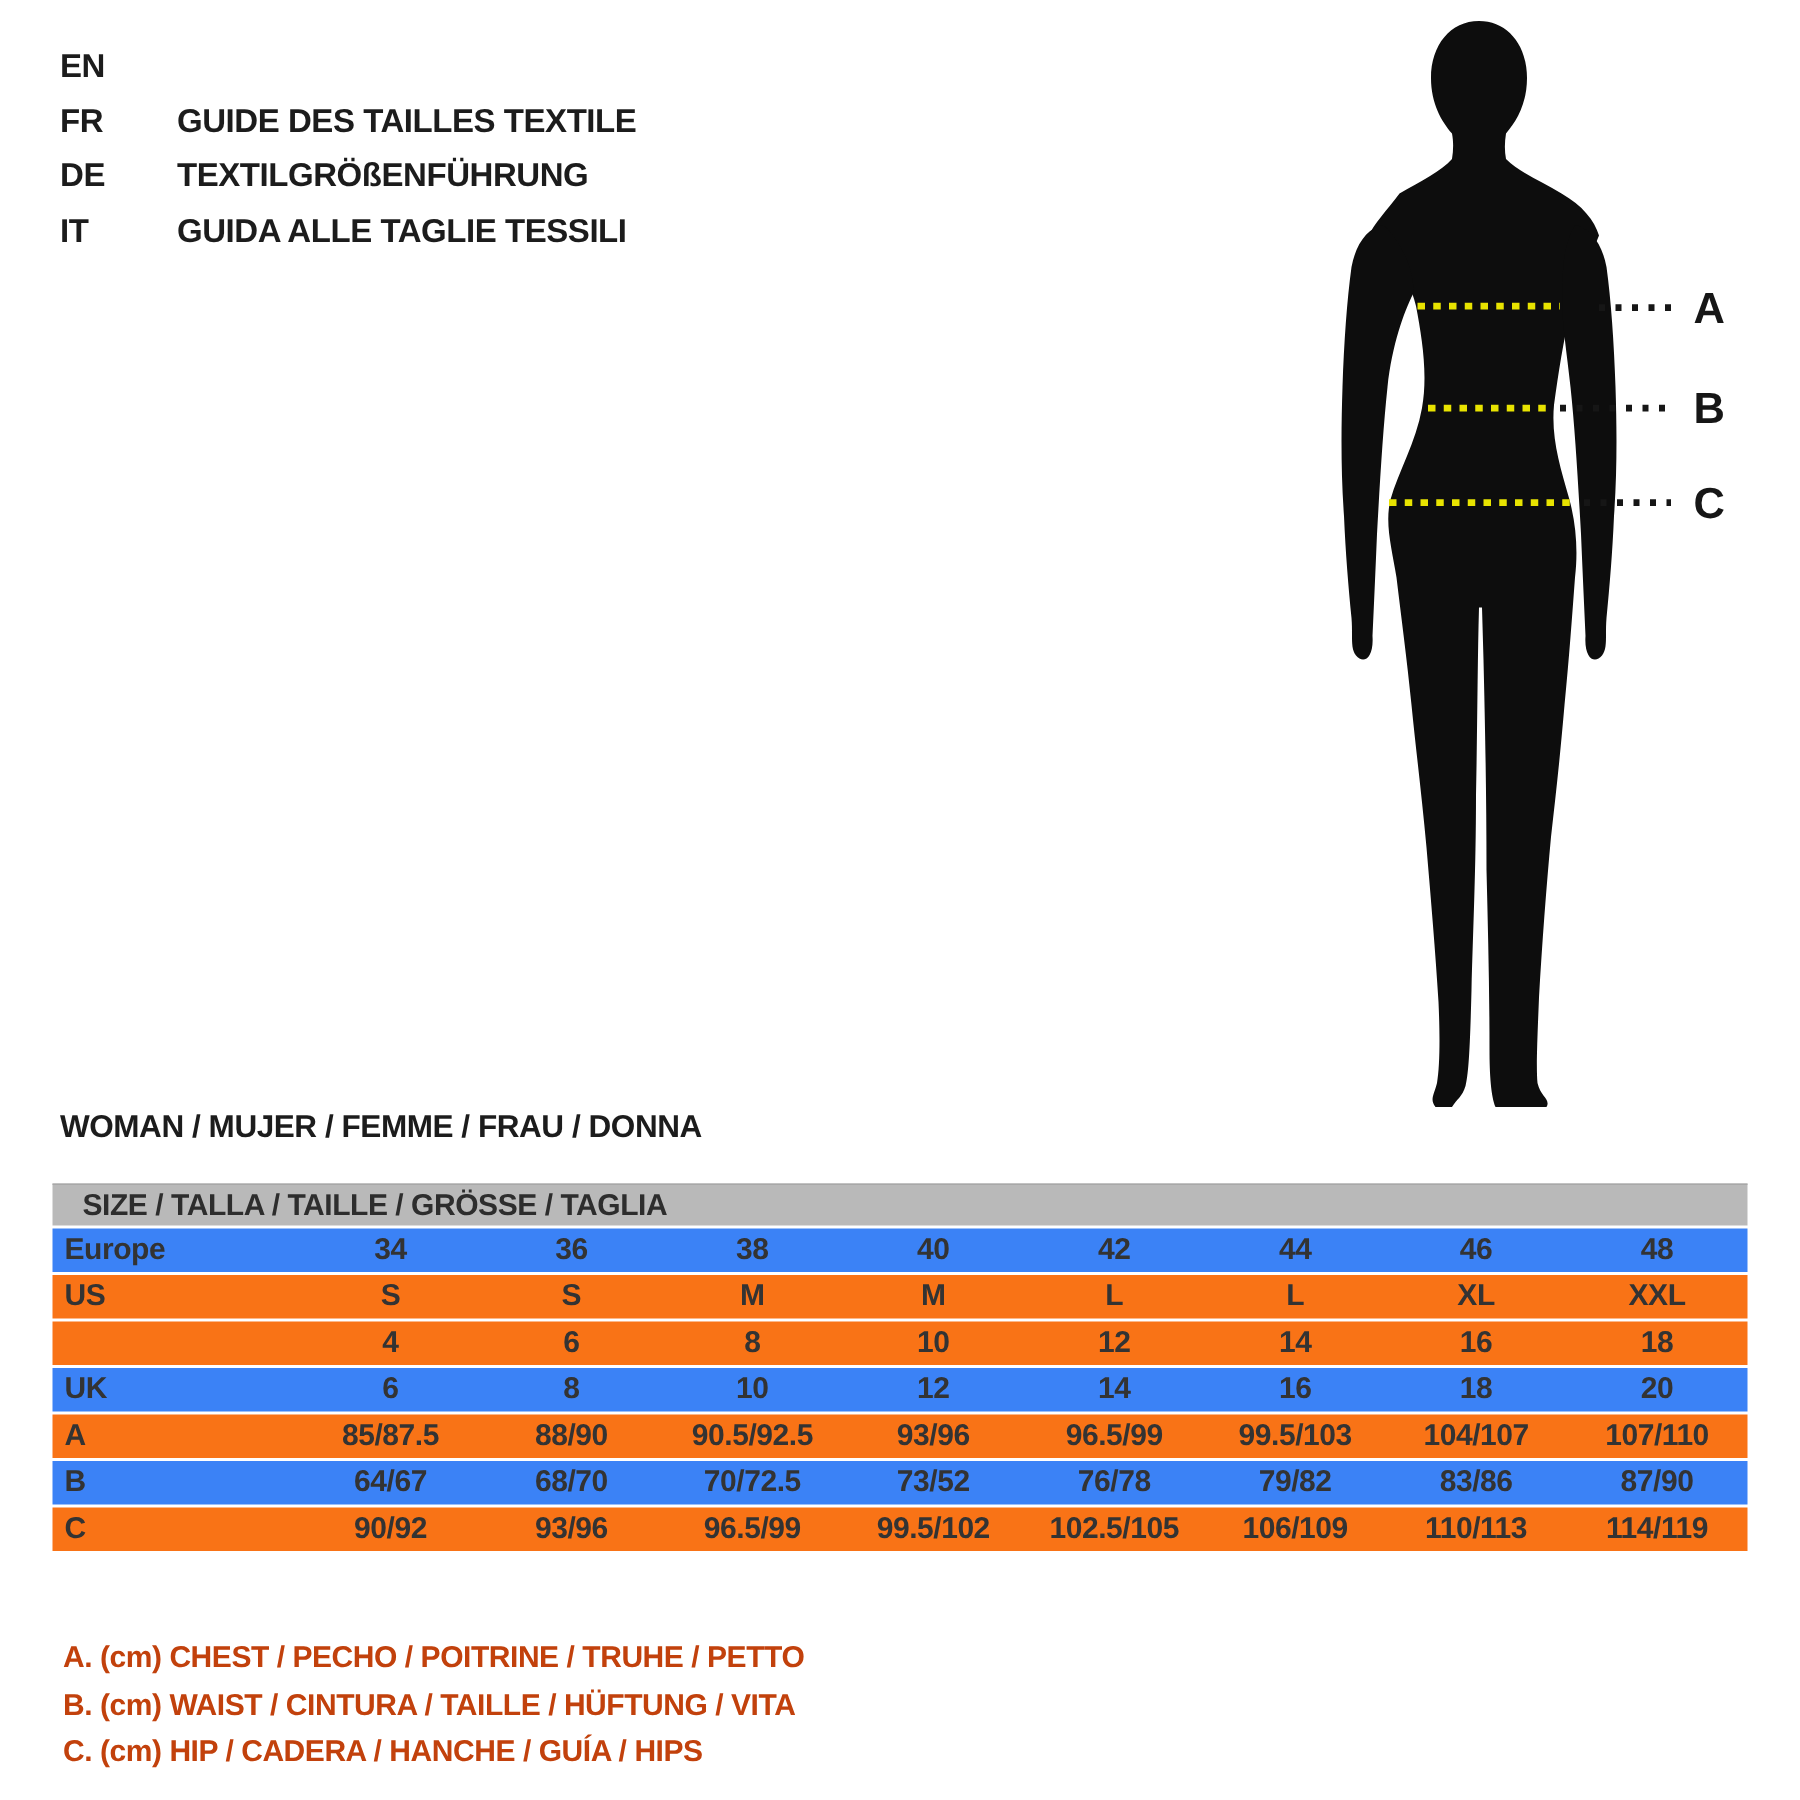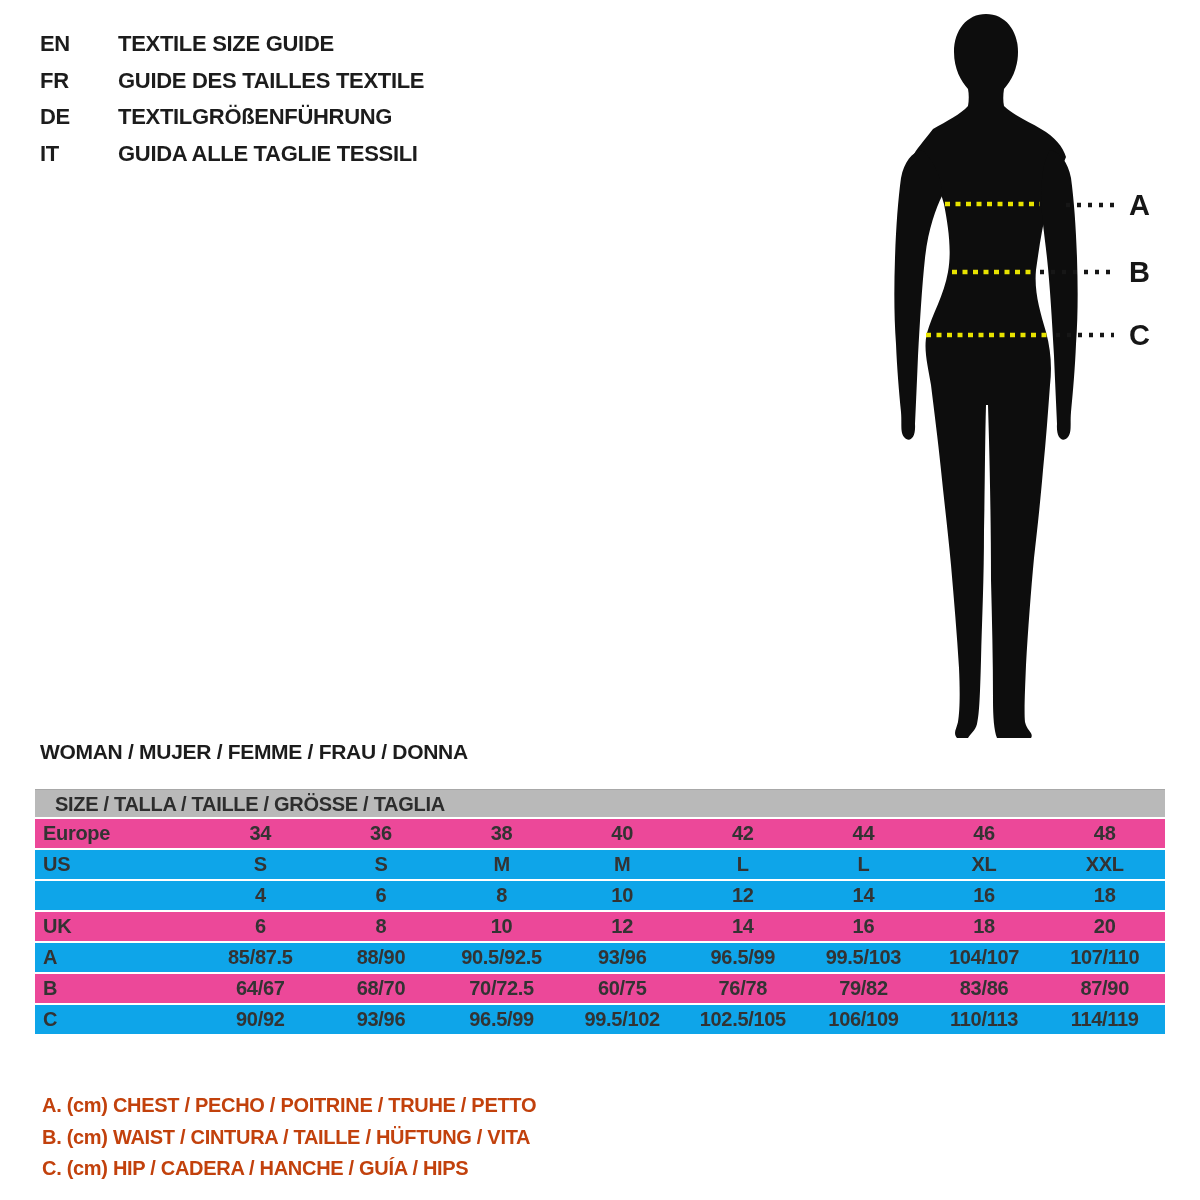--- a/index.html
+++ b/index.html
@@ -51,42 +51,41 @@
     padding-left: 20px; margin-bottom: 2px;
     border-top: 1px solid #a8a8a8;
   }
   .t-row {
     display: grid;
     grid-template-columns: 165px repeat(8, 1fr);
     height: 29px; line-height: 29px;
     margin-bottom: 2px;
     font-weight: 700; font-size: 20px; letter-spacing: -0.3px; color: #333;
   }
-  .t-row.gray { background: #0ea5e9; }
-  .t-row.white { background: #ec4899; }
+  .t-row.gray { background: #f97316; }
+  .t-row.white { background: #3b82f6; }
   .t-label { padding-left: 8px; text-align: left; }
   .t-cell { text-align: center; }
 
   
   .legend {
     position: absolute; left: 42px; top: 1090px;
     font-weight: 700; font-size: 20px; line-height: 31.5px;
     letter-spacing: -0.3px; color: #c2410c;
     white-space: nowrap;
   }
 </style>
 </head>
 <body>
 
 <div class="page">
 
   <div class="lang-block">
     <div class="lang-row">
       <span class="lang-code">EN</span>
-      <span class="lang-label">TEXTILE SIZE GUIDE</span>
     </div>
     <div class="lang-row">
       <span class="lang-code">FR</span>
       <span class="lang-label">GUIDE DES TAILLES TEXTILE</span>
     </div>
     <div class="lang-row">
       <span class="lang-code">DE</span>
       <span class="lang-label">TEXTILGRÖßENFÜHRUNG</span>
     </div>
     <div class="lang-row">
@@ -242,21 +241,21 @@
       <div class="t-cell">99.5/103</div>
       <div class="t-cell">104/107</div>
       <div class="t-cell">107/110</div>
     </div>
 
     <div class="t-row white">
       <div class="t-label">B</div>
       <div class="t-cell">64/67</div>
       <div class="t-cell">68/70</div>
       <div class="t-cell">70/72.5</div>
-      <div class="t-cell">60/75</div>
+      <div class="t-cell">73/52</div>
       <div class="t-cell">76/78</div>
       <div class="t-cell">79/82</div>
       <div class="t-cell">83/86</div>
       <div class="t-cell">87/90</div>
     </div>
 
     <div class="t-row gray">
       <div class="t-label">C</div>
       <div class="t-cell">90/92</div>
       <div class="t-cell">93/96</div>

